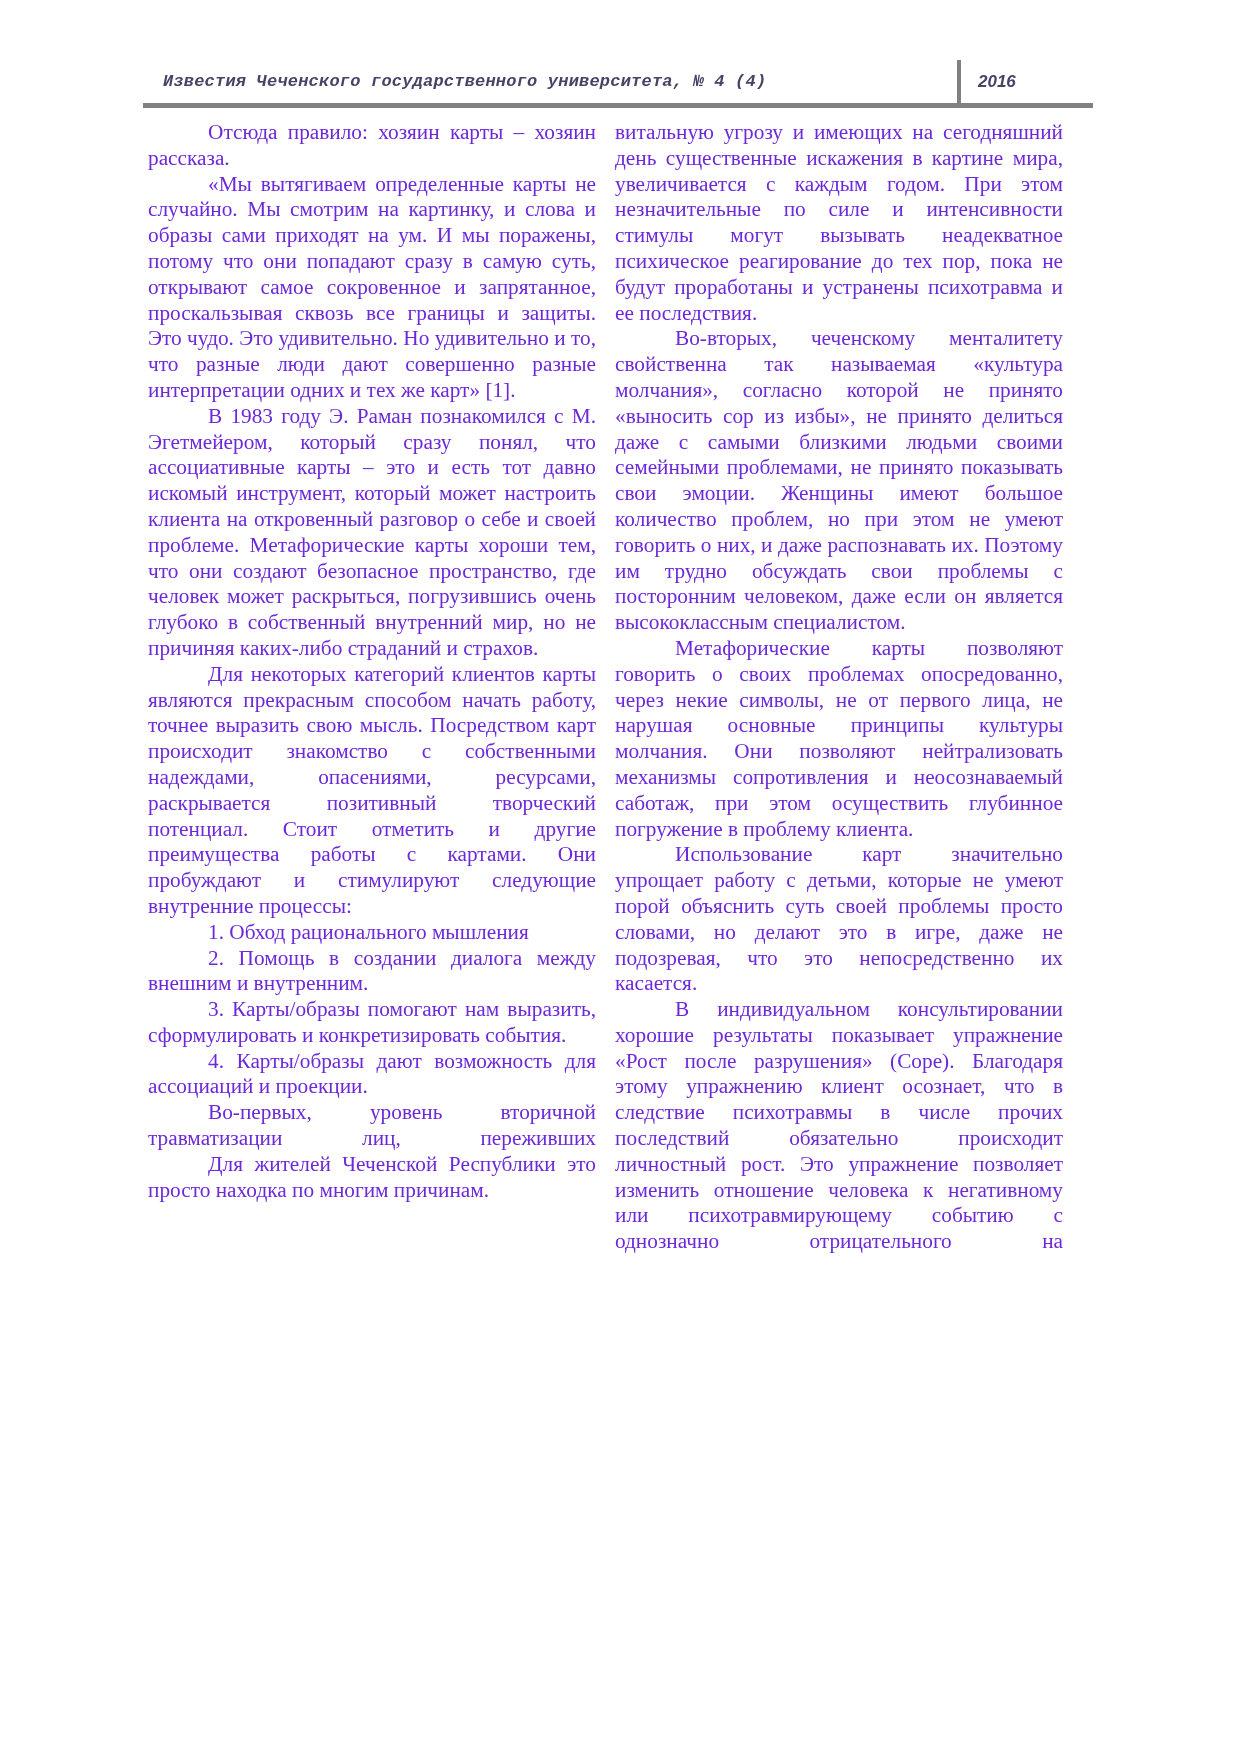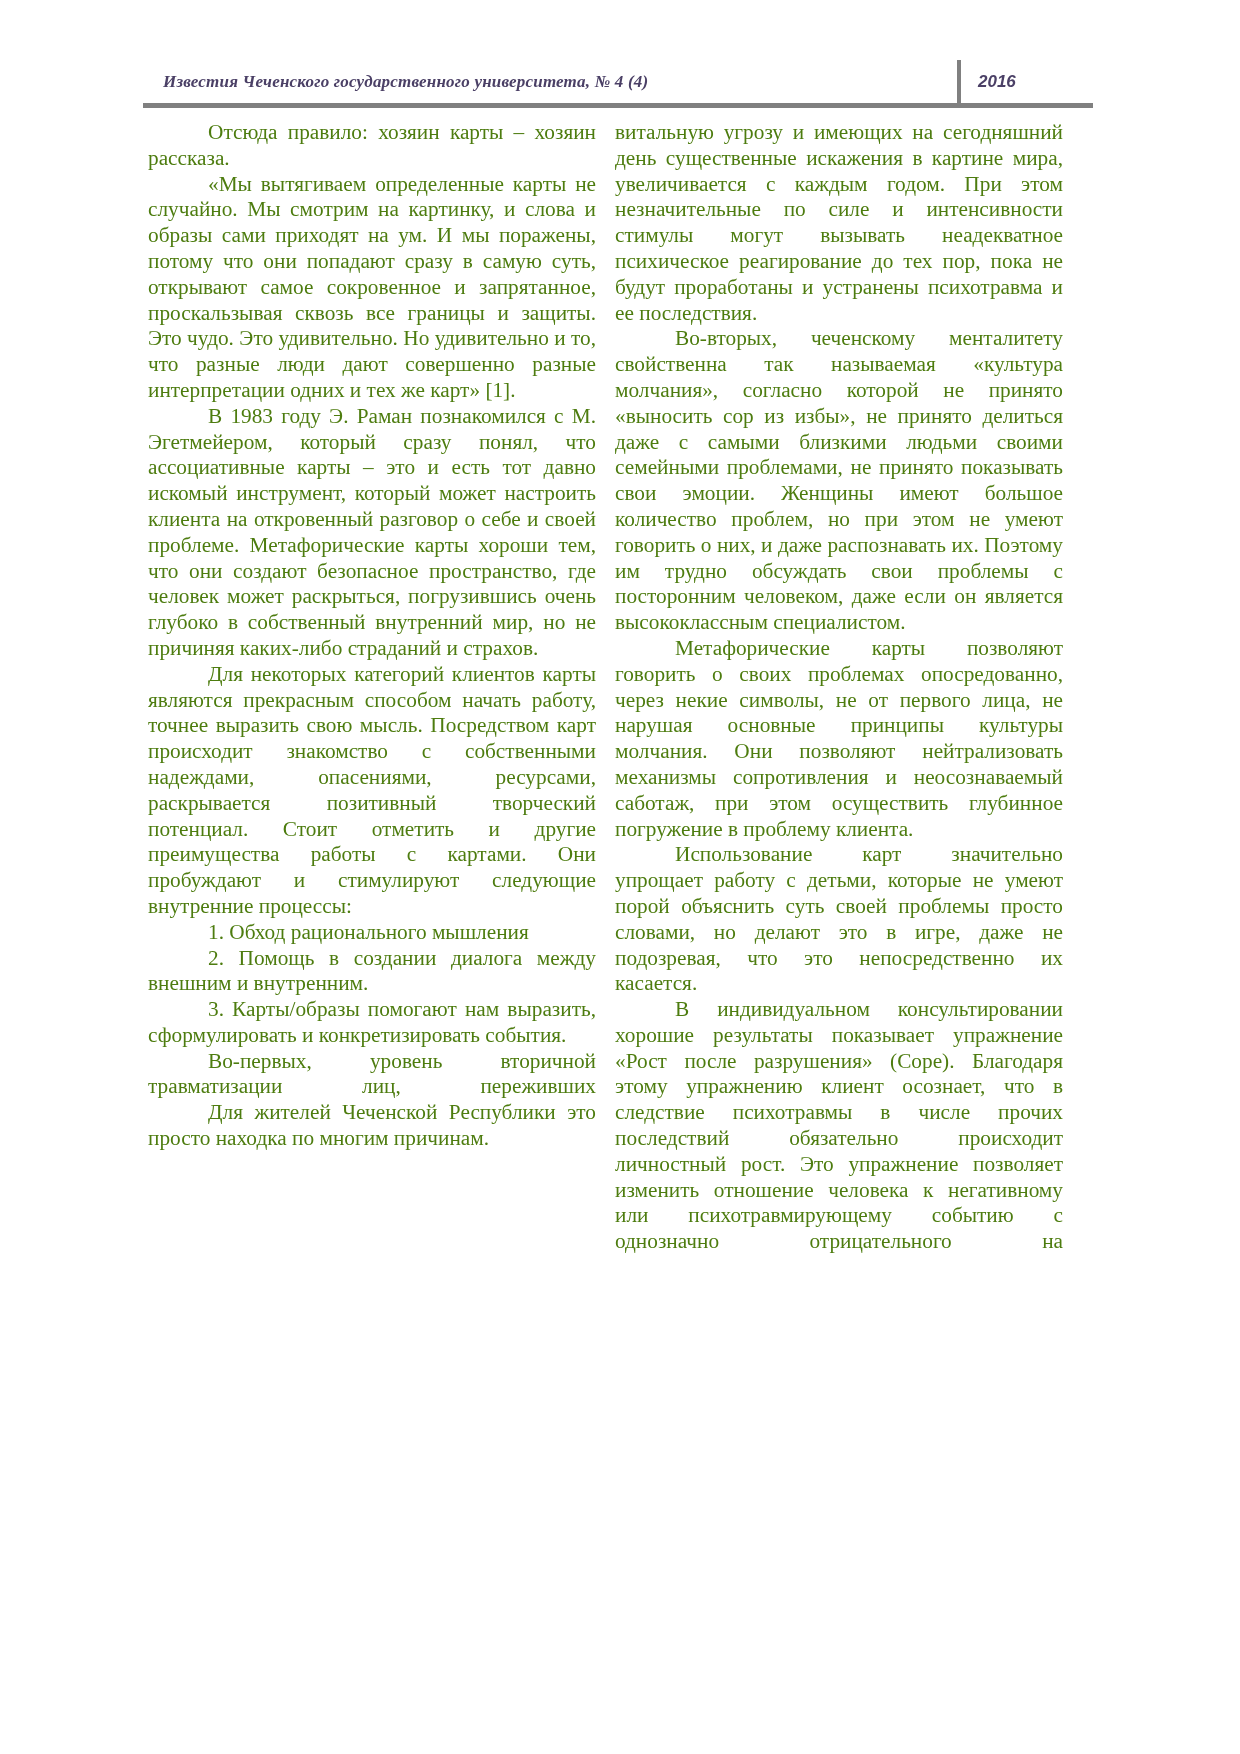--- a/index.html
+++ b/index.html
@@ -2,21 +2,21 @@
 <html><head>
 <meta charset="utf-8">
 <style>
   html, body { margin: 0; padding: 0; background: #ffffff; }
   body { width: 1240px; height: 1754px; position: relative; overflow: hidden; }
   .header {
     position: absolute; left: 143px; top: 60px; width: 950px; height: 48px;
   }
   .journal-title {
     position: absolute; left: 20px; top: 12px;
-    font-family: Liberation Serif, serif;
+    font-family: Liberation Mono, monospace;
     font-style: italic; font-weight: bold;
     font-size: 17px; color: #4b4066; letter-spacing: 0.2px;
     white-space: nowrap;
   }
   .year {
     position: absolute; left: 835px; top: 12px;
     font-family: "Liberation Sans", sans-serif;
     font-style: italic; font-weight: bold;
     font-size: 17px; color: #4b4066;
   }
@@ -24,21 +24,21 @@
     position: absolute; left: 814px; top: 0; width: 4px; height: 47px;
     background: #808080;
   }
   .hrule {
     position: absolute; left: 0; top: 43px; width: 950px; height: 5px;
     background: #808080;
   }
   .column {
     position: absolute; top: 120px; width: 448px;
     font-family: "Liberation Serif", serif;
-    font-size: 21.3px; line-height: 25.8px; color: #4d7c0f;
+    font-size: 21.3px; line-height: 25.8px; color: #6d28d9;
     text-align: justify;
   }
   .col-left { left: 148px; }
   .col-right { left: 615px; }
   .column p { margin: 0; text-indent: 0; }
   .column p.indent { text-indent: 60px; }
   .column p.cont { text-indent: 0; }
   .column p.last-line-justify { text-align-last: justify; }
 </style>
 </head>
@@ -52,20 +52,21 @@
 </div>
 
 <div class="column col-left">
   <p class="indent">Отсюда правило: хозяин карты – хозяин рассказа.</p>
   <p class="indent">«Мы вытягиваем определенные карты не случайно. Мы смотрим на картинку, и слова и образы сами приходят на ум. И мы поражены, потому что они попадают сразу в самую суть, открывают самое сокровенное и запрятанное, проскальзывая сквозь все границы и защиты. Это чудо. Это удивительно. Но удивительно и то, что разные люди дают совершенно разные интерпретации одних и тех же карт» [1].</p>
   <p class="indent">В 1983 году Э. Раман познакомился с М. Эгетмейером, который сразу понял, что ассоциативные карты – это и есть тот давно искомый инструмент, который может настроить клиента на откровенный разговор о себе и своей проблеме. Метафорические карты хороши тем, что они создают безопасное пространство, где человек может раскрыться, погрузившись очень глубоко в собственный внутренний мир, но не причиняя каких-либо страданий и страхов.</p>
   <p class="indent">Для некоторых категорий клиентов карты являются прекрасным способом начать работу, точнее выразить свою мысль. Посредством карт происходит знакомство с собственными надеждами, опасениями, ресурсами, раскрывается позитивный творческий потенциал. Стоит отметить и другие преимущества работы с картами. Они пробуждают и стимулируют следующие внутренние процессы:</p>
   <p class="indent">1. Обход рационального мышления</p>
   <p class="indent">2. Помощь в создании диалога между внешним и внутренним.</p>
   <p class="indent">3. Карты/образы помогают нам выразить, сформулировать и конкретизировать события.</p>
+  <p class="indent">4. Карты/образы дают возможность для ассоциаций и проекции.</p>
   <p class="indent last-line-justify">Во-первых, уровень вторичной травматизации лиц, переживших</p>
   <p class="indent">Для жителей Чеченской Республики это просто находка по многим причинам.</p>
 </div>
 
 <div class="column col-right">
   <p class="cont">витальную угрозу и имеющих на сегодняшний день существенные искажения в картине мира, увеличивается с каждым годом. При этом незначительные по силе и интенсивности стимулы могут вызывать неадекватное психическое реагирование до тех пор, пока не будут проработаны и устранены психотравма и ее последствия.</p>
   <p class="indent">Во-вторых, чеченскому менталитету свойственна так называемая «культура молчания», согласно которой не принято «выносить сор из избы», не принято делиться даже с самыми близкими людьми своими семейными проблемами, не принято показывать свои эмоции. Женщины имеют большое количество проблем, но при этом не умеют говорить о них, и даже распознавать их. Поэтому им трудно обсуждать свои проблемы с посторонним человеком, даже если он является высококлассным специалистом.</p>
   <p class="indent">Метафорические карты позволяют говорить о своих проблемах опосредованно, через некие символы, не от первого лица, не нарушая основные принципы культуры молчания. Они позволяют нейтрализовать механизмы сопротивления и неосознаваемый саботаж, при этом осуществить глубинное погружение в проблему клиента.</p>
   <p class="indent">Использование карт значительно упрощает работу с детьми, которые не умеют порой объяснить суть своей проблемы просто словами, но делают это в игре, даже не подозревая, что это непосредственно их касается.</p>
   <p class="indent last-line-justify">В индивидуальном консультировании хорошие результаты показывает упражнение «Рост после разрушения» (Cope). Благодаря этому упражнению клиент осознает, что в следствие психотравмы в числе прочих последствий обязательно происходит личностный рост. Это упражнение позволяет изменить отношение человека к негативному или психотравмирующему событию с однозначно отрицательного на</p>

